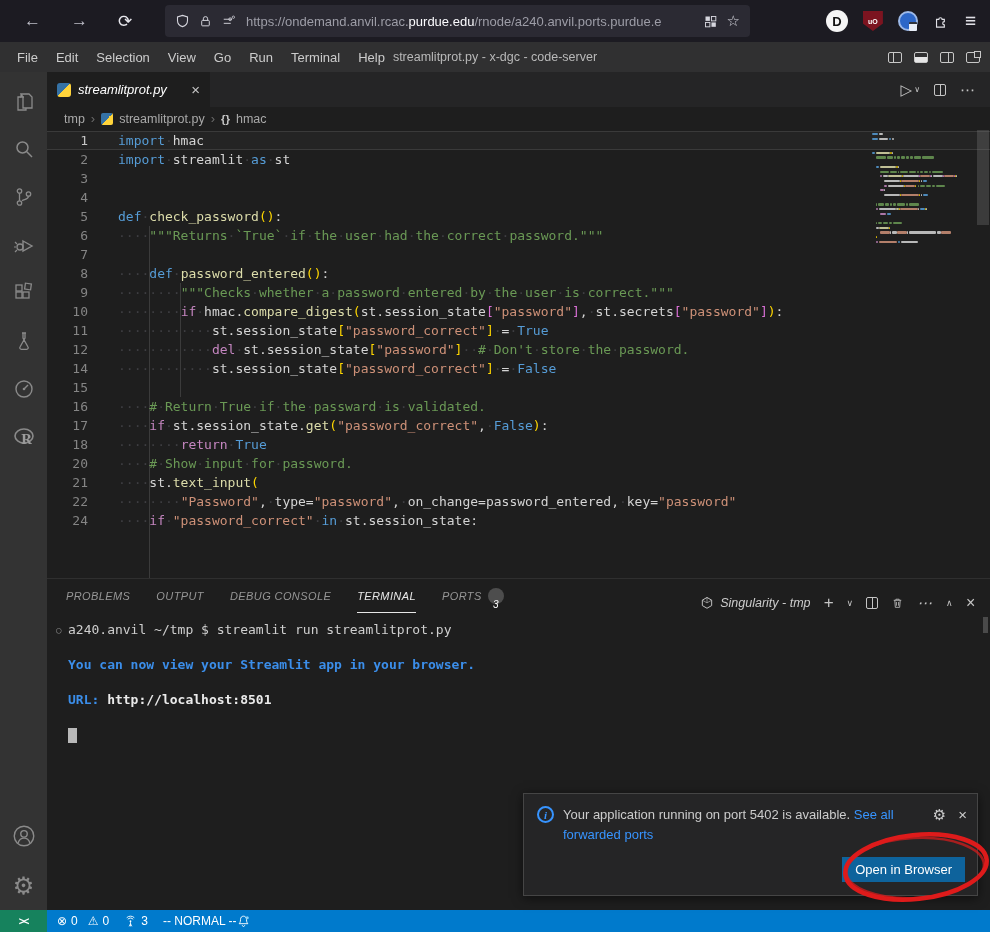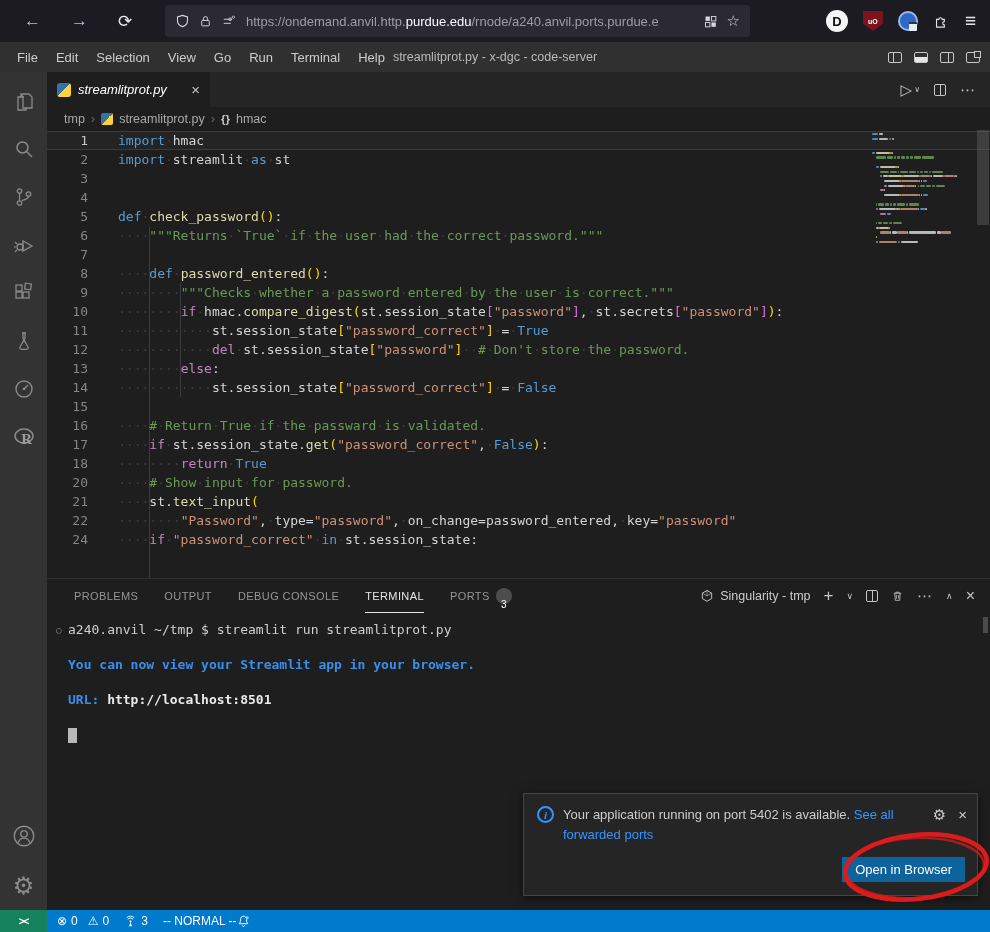--- a/index.html
+++ b/index.html
@@ -85,21 +85,21 @@
   .tok-b1{color:var(--tok-b1);} .tok-b2{color:var(--tok-b2);}
   .minimap{position:absolute;left:825px;top:3px;width:104px;z-index:2;}
   .mm-line{height:2.2px;margin-bottom:2.5px;display:flex;opacity:.85;}
   .mm-seg{height:2.2px;display:inline-block;border-radius:1px;}
   .mm-gap{height:2.2px;display:inline-block;}
   .editor-scrollbar{position:absolute;right:0;top:0;width:14px;height:100%;z-index:3;}
   .editor-thumb{position:absolute;left:1px;right:1px;top:0;height:95px;background:rgba(121,121,121,.32);}
 
   
   .panel{position:relative;height:332px;background:#1e1e1e;border-top:1px solid #2f2f2f;}
-  .panel-header{display:flex;align-items:center;height:34px;padding-left:27px;}
+  .panel-header{display:flex;align-items:flex-end;height:34px;padding-left:19px;font-style:italic;}
   .panel-tab{font-size:11px;color:#969696;margin-right:26px;height:34px;line-height:34px;letter-spacing:.4px;
              display:flex;align-items:center;gap:6px;}
   .panel-tab.active{color:#e7e7e7;border-bottom:1px solid #e7e7e7;}
   .ptab-badge{min-width:16px;height:16px;border-radius:50%;background:var(--c-badge_gray);color:#fff;
               font-size:10px;display:grid;place-items:center;letter-spacing:0;}
   .panel-actions{margin-left:auto;display:flex;align-items:center;gap:13px;padding-right:15px;color:#c5c5c5;font-size:13px;}
   .term-label{display:flex;align-items:center;gap:6px;font-size:12.5px;color:#cccccc;}
   .plus{font-size:17px;font-weight:300;}
   .chev{font-size:9px;font-family:"DejaVu Sans",sans-serif;}
   .closex{font-size:16px;}
@@ -158,21 +158,21 @@
       <svg width="13" height="15" viewBox="0 0 24 24">
         <rect x="5" y="10" width="14" height="10" rx="1.5" fill="none" stroke="#d6d6de" stroke-width="1.8"></rect>
         <path d="M8 10V7a4 4 0 0 1 8 0v3" fill="none" stroke="#d6d6de" stroke-width="1.8"></path>
       </svg>
       <svg width="16" height="14" viewBox="0 0 24 24">
         <line x1="3" y1="9" x2="17" y2="9" stroke="#d6d6de" stroke-width="1.6"></line>
         <circle cx="14" cy="9" r="2.4" fill="none" stroke="#d6d6de" stroke-width="1.4"></circle>
         <circle cx="19.5" cy="5.5" r="2" fill="none" stroke="#d6d6de" stroke-width="1.3"></circle>
         <line x1="3" y1="16" x2="15" y2="16" stroke="#d6d6de" stroke-width="1.6"></line>
       </svg>
-      <span class="url-text"><span>https://ondemand.anvil.http.</span><span class="domain">purdue.edu</span><span>/rnode/a240.anvil.ports.purdue.e</span></span>
+      <span class="url-text"><span>https://ondemand.anvil.rcac.</span><span class="domain">purdue.edu</span><span>/rnode/a240.anvil.ports.purdue.e</span></span>
       <svg width="15" height="15" viewBox="0 0 24 24">
         <rect x="4" y="4" width="7" height="7" fill="#d6d6de"></rect>
         <rect x="13.5" y="4" width="7" height="7" fill="none" stroke="#d6d6de" stroke-width="1.5"></rect>
         <rect x="4" y="13.5" width="7" height="7" fill="none" stroke="#d6d6de" stroke-width="1.5"></rect>
         <rect x="13.5" y="13.5" width="7" height="7" fill="#d6d6de"></rect>
       </svg>
       <span style="font-size:15px;color:#d6d6de;font-family:'DejaVu Sans',sans-serif;">☆</span>
     </div>
     <div class="ext-icons">
       <span class="circle-badge">D</span>
@@ -308,21 +308,20 @@
           <div class="code-line"><span class="ln">3</span><span class="lc"></span></div>
           <div class="code-line"><span class="ln">4</span><span class="lc"></span></div>
           <div class="code-line"><span class="ln">5</span><span class="lc"><span class="tok-k">def</span><span class="wsdot">·</span><span class="tok-f">check_password</span><span class="tok-b1">()</span><span class="tok-t">:</span></span></div>
           <div class="code-line"><span class="ln">6</span><span class="lc"><span class="wsdot">·</span><span class="wsdot">·</span><span class="wsdot">·</span><span class="wsdot">·</span><span class="tok-d">"""Returns</span><span class="wsdot">·</span><span class="tok-d">`True`</span><span class="wsdot">·</span><span class="tok-d">if</span><span class="wsdot">·</span><span class="tok-d">the</span><span class="wsdot">·</span><span class="tok-d">user</span><span class="wsdot">·</span><span class="tok-d">had</span><span class="wsdot">·</span><span class="tok-d">the</span><span class="wsdot">·</span><span class="tok-d">correct</span><span class="wsdot">·</span><span class="tok-d">password."""</span></span></div>
           <div class="code-line"><span class="ln">7</span><span class="lc"></span></div>
           <div class="code-line"><span class="ln">8</span><span class="lc"><span class="wsdot">·</span><span class="wsdot">·</span><span class="wsdot">·</span><span class="wsdot">·</span><span class="tok-k">def</span><span class="wsdot">·</span><span class="tok-f">password_entered</span><span class="tok-b1">()</span><span class="tok-t">:</span></span></div>
           <div class="code-line"><span class="ln">9</span><span class="lc"><span class="wsdot">·</span><span class="wsdot">·</span><span class="wsdot">·</span><span class="wsdot">·</span><span class="wsdot">·</span><span class="wsdot">·</span><span class="wsdot">·</span><span class="wsdot">·</span><span class="tok-d">"""Checks</span><span class="wsdot">·</span><span class="tok-d">whether</span><span class="wsdot">·</span><span class="tok-d">a</span><span class="wsdot">·</span><span class="tok-d">password</span><span class="wsdot">·</span><span class="tok-d">entered</span><span class="wsdot">·</span><span class="tok-d">by</span><span class="wsdot">·</span><span class="tok-d">the</span><span class="wsdot">·</span><span class="tok-d">user</span><span class="wsdot">·</span><span class="tok-d">is</span><span class="wsdot">·</span><span class="tok-d">correct."""</span></span></div>
           <div class="code-line"><span class="ln">10</span><span class="lc"><span class="wsdot">·</span><span class="wsdot">·</span><span class="wsdot">·</span><span class="wsdot">·</span><span class="wsdot">·</span><span class="wsdot">·</span><span class="wsdot">·</span><span class="wsdot">·</span><span class="tok-c">if</span><span class="wsdot">·</span><span class="tok-t">hmac.</span><span class="tok-f">compare_digest</span><span class="tok-b1">(</span><span class="tok-t">st.session_state</span><span class="tok-b2">[</span><span class="tok-s">"password"</span><span class="tok-b2">]</span><span class="tok-t">,</span><span class="wsdot">·</span><span class="tok-t">st.secrets</span><span class="tok-b2">[</span><span class="tok-s">"password"</span><span class="tok-b2">]</span><span class="tok-b1">)</span><span class="tok-t">:</span></span></div>
           <div class="code-line"><span class="ln">11</span><span class="lc"><span class="wsdot">·</span><span class="wsdot">·</span><span class="wsdot">·</span><span class="wsdot">·</span><span class="wsdot">·</span><span class="wsdot">·</span><span class="wsdot">·</span><span class="wsdot">·</span><span class="wsdot">·</span><span class="wsdot">·</span><span class="wsdot">·</span><span class="wsdot">·</span><span class="tok-t">st.session_state</span><span class="tok-b1">[</span><span class="tok-s">"password_correct"</span><span class="tok-b1">]</span><span class="wsdot">·</span><span class="tok-t">=</span><span class="wsdot">·</span><span class="tok-k">True</span></span></div>
           <div class="code-line"><span class="ln">12</span><span class="lc"><span class="wsdot">·</span><span class="wsdot">·</span><span class="wsdot">·</span><span class="wsdot">·</span><span class="wsdot">·</span><span class="wsdot">·</span><span class="wsdot">·</span><span class="wsdot">·</span><span class="wsdot">·</span><span class="wsdot">·</span><span class="wsdot">·</span><span class="wsdot">·</span><span class="tok-c">del</span><span class="wsdot">·</span><span class="tok-t">st.session_state</span><span class="tok-b1">[</span><span class="tok-s">"password"</span><span class="tok-b1">]</span><span class="wsdot">·</span><span class="wsdot">·</span><span class="tok-d">#</span><span class="wsdot">·</span><span class="tok-d">Don't</span><span class="wsdot">·</span><span class="tok-d">store</span><span class="wsdot">·</span><span class="tok-d">the</span><span class="wsdot">·</span><span class="tok-d">password.</span></span></div>
-          <div class="code-line"><span class="ln">13</span><span class="lc"><span class="wsdot">·</span><span class="wsdot">·</span><span class="wsdot">·</span><span class="wsdot">·</span><span class="wsdot">·</span><span class="wsdot">·</span><span class="wsdot">·</span><span class="wsdot">·</span><span class="tok-c">else</span><span class="tok-t">:</span></span></div>
           <div class="code-line"><span class="ln">14</span><span class="lc"><span class="wsdot">·</span><span class="wsdot">·</span><span class="wsdot">·</span><span class="wsdot">·</span><span class="wsdot">·</span><span class="wsdot">·</span><span class="wsdot">·</span><span class="wsdot">·</span><span class="wsdot">·</span><span class="wsdot">·</span><span class="wsdot">·</span><span class="wsdot">·</span><span class="tok-t">st.session_state</span><span class="tok-b1">[</span><span class="tok-s">"password_correct"</span><span class="tok-b1">]</span><span class="wsdot">·</span><span class="tok-t">=</span><span class="wsdot">·</span><span class="tok-k">False</span></span></div>
           <div class="code-line"><span class="ln">15</span><span class="lc"></span></div>
           <div class="code-line"><span class="ln">16</span><span class="lc"><span class="wsdot">·</span><span class="wsdot">·</span><span class="wsdot">·</span><span class="wsdot">·</span><span class="tok-d">#</span><span class="wsdot">·</span><span class="tok-d">Return</span><span class="wsdot">·</span><span class="tok-d">True</span><span class="wsdot">·</span><span class="tok-d">if</span><span class="wsdot">·</span><span class="tok-d">the</span><span class="wsdot">·</span><span class="tok-d">passward</span><span class="wsdot">·</span><span class="tok-d">is</span><span class="wsdot">·</span><span class="tok-d">validated.</span></span></div>
           <div class="code-line"><span class="ln">17</span><span class="lc"><span class="wsdot">·</span><span class="wsdot">·</span><span class="wsdot">·</span><span class="wsdot">·</span><span class="tok-c">if</span><span class="wsdot">·</span><span class="tok-t">st.session_state.</span><span class="tok-f">get</span><span class="tok-b1">(</span><span class="tok-s">"password_correct"</span><span class="tok-t">,</span><span class="wsdot">·</span><span class="tok-k">False</span><span class="tok-b1">)</span><span class="tok-t">:</span></span></div>
           <div class="code-line"><span class="ln">18</span><span class="lc"><span class="wsdot">·</span><span class="wsdot">·</span><span class="wsdot">·</span><span class="wsdot">·</span><span class="wsdot">·</span><span class="wsdot">·</span><span class="wsdot">·</span><span class="wsdot">·</span><span class="tok-c">return</span><span class="wsdot">·</span><span class="tok-k">True</span></span></div>
           <div class="code-line"><span class="ln">20</span><span class="lc"><span class="wsdot">·</span><span class="wsdot">·</span><span class="wsdot">·</span><span class="wsdot">·</span><span class="tok-d">#</span><span class="wsdot">·</span><span class="tok-d">Show</span><span class="wsdot">·</span><span class="tok-d">input</span><span class="wsdot">·</span><span class="tok-d">for</span><span class="wsdot">·</span><span class="tok-d">password.</span></span></div>
           <div class="code-line"><span class="ln">21</span><span class="lc"><span class="wsdot">·</span><span class="wsdot">·</span><span class="wsdot">·</span><span class="wsdot">·</span><span class="tok-t">st.</span><span class="tok-f">text_input</span><span class="tok-b1">(</span></span></div>
           <div class="code-line"><span class="ln">22</span><span class="lc"><span class="wsdot">·</span><span class="wsdot">·</span><span class="wsdot">·</span><span class="wsdot">·</span><span class="wsdot">·</span><span class="wsdot">·</span><span class="wsdot">·</span><span class="wsdot">·</span><span class="tok-s">"Password"</span><span class="tok-t">,</span><span class="wsdot">·</span><span class="tok-t">type=</span><span class="tok-s">"password"</span><span class="tok-t">,</span><span class="wsdot">·</span><span class="tok-t">on_change=password_entered,</span><span class="wsdot">·</span><span class="tok-t">key=</span><span class="tok-s">"password"</span></span></div>
           <div class="code-line"><span class="ln">24</span><span class="lc"><span class="wsdot">·</span><span class="wsdot">·</span><span class="wsdot">·</span><span class="wsdot">·</span><span class="tok-c">if</span><span class="wsdot">·</span><span class="tok-s">"password_correct"</span><span class="wsdot">·</span><span class="tok-k">in</span><span class="wsdot">·</span><span class="tok-t">st.session_state:</span></span></div>
         </div>

